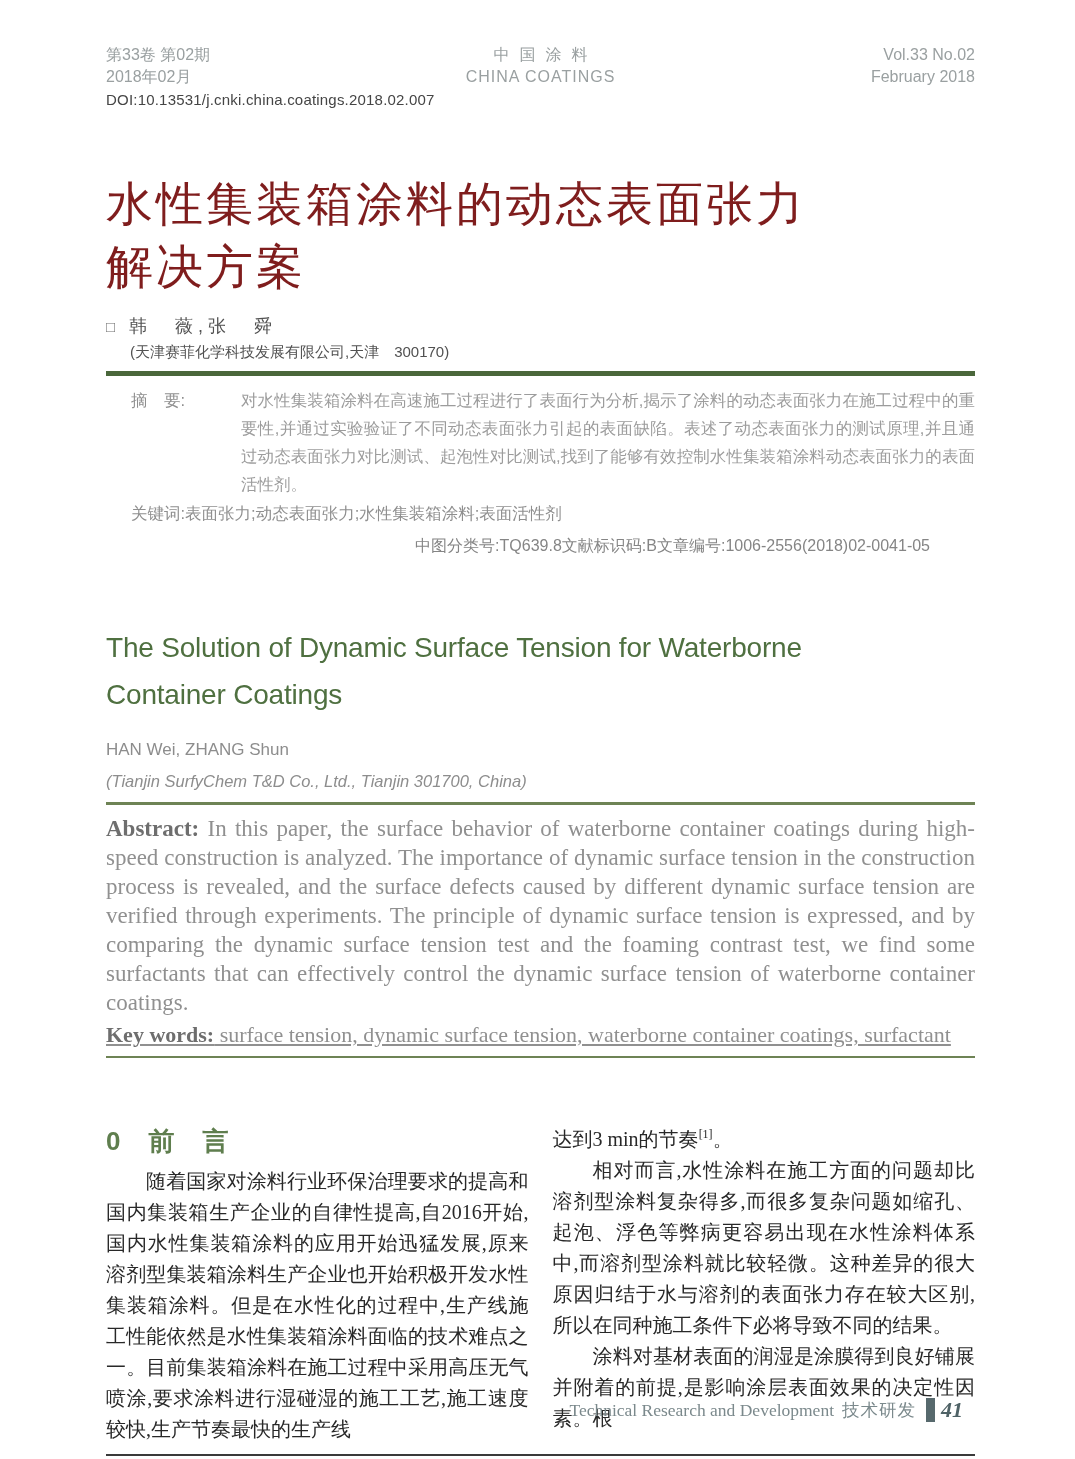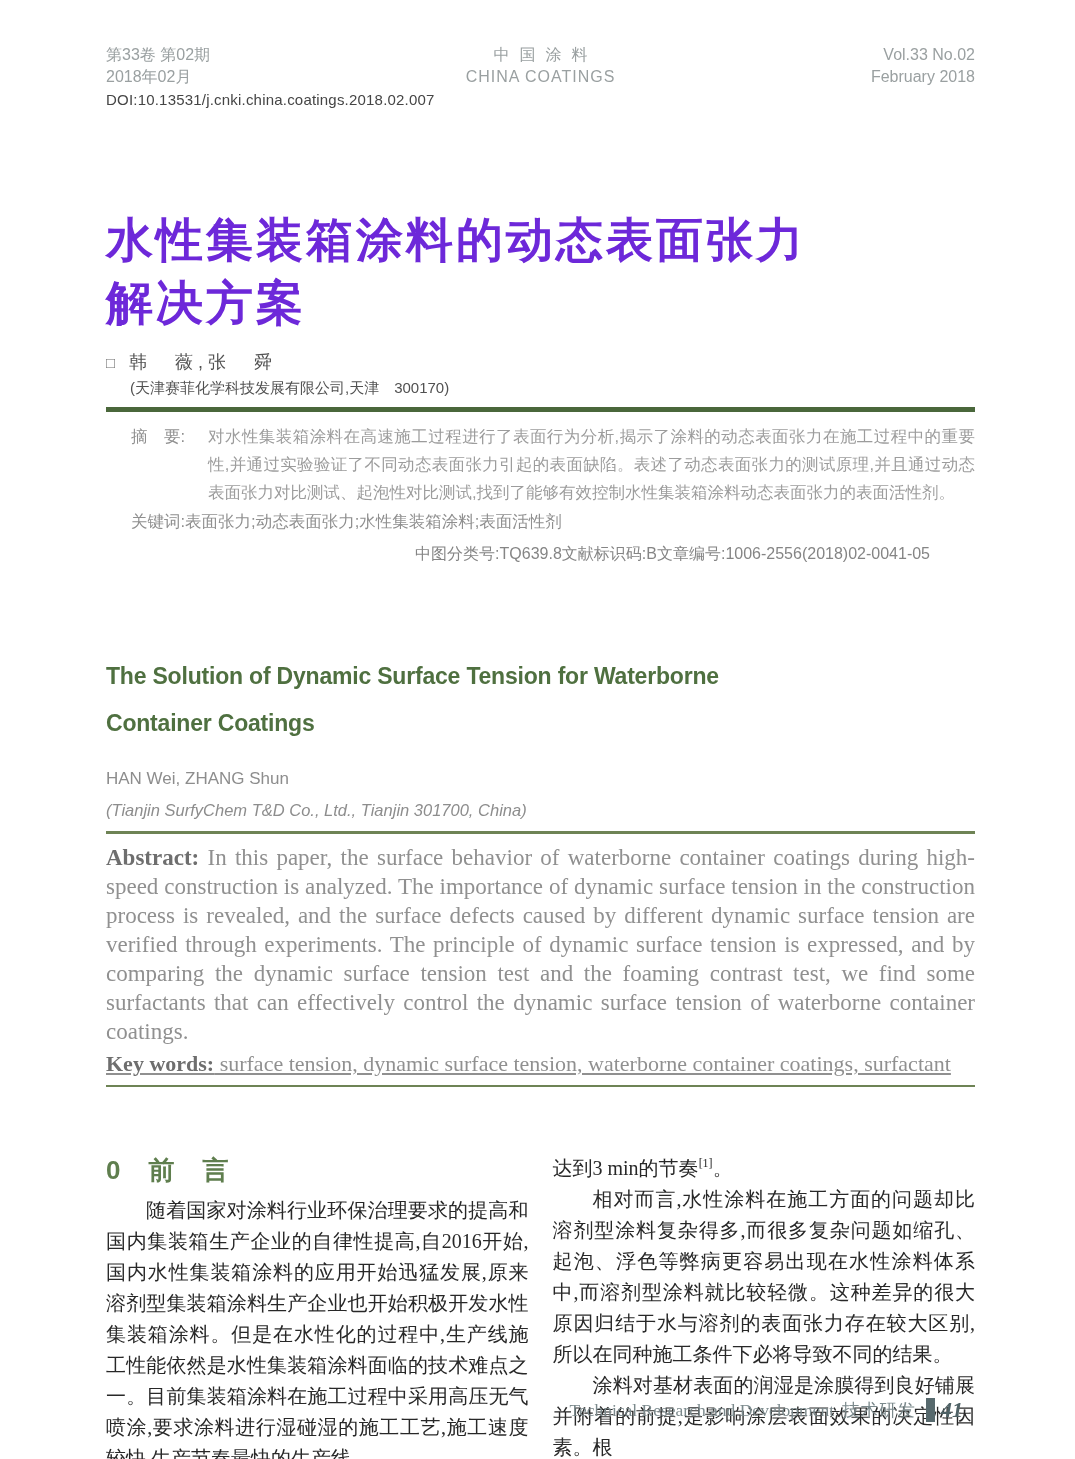--- a/index.html
+++ b/index.html
@@ -13,36 +13,36 @@
   
   .jheader{display:flex;justify-content:space-between;color:#9aa0a1;font-size:16px;line-height:22px;}
   .jh-left{text-align:left;}
   .jh-center{text-align:center;}
   .jh-right{text-align:right;}
   .jname-cn{letter-spacing:10px;text-indent:10px;}
   .jname-en{letter-spacing:1px;}
   .doi{margin-top:3px;color:#454545;font-size:15px;letter-spacing:.2px;}
 
   
-  .title-cn{margin-top:100px;color:#6d28d9;font-size:47px;line-height:63px;font-weight:bold;letter-spacing:3px;}
+  .title-cn{margin-top:64px;color:#7f1d1d;font-size:47px;line-height:63px;font-weight:normal;letter-spacing:3px;}
   .authors-row{margin-top:16px;color:#515151;font-size:18px;display:flex;align-items:center;}
   .author-marker{color:#6f6f6f;margin-right:14px;font-size:15px;}
   .authors-cn{letter-spacing:5px;}
   .affil-cn{margin-top:5px;padding-left:24px;color:#515151;font-size:15px;}
   .rule-thick{margin-top:9px;height:5px;background:#4a673b;}
 
   
-  .abs-cn{margin-top:10px;padding-left:25px;display:flex;color:#9c9c9c;font-size:16.5px;line-height:28px;}
+  .abs-cn{margin-top:10px;padding-left:25px;display:flex;color:#9c9c9c;font-size:16.5px;line-height:28px;gap:44px;}
   .abs-cn .lbl{flex:0 0 66px;color:#8f8f8f;}
-  .abs-cn .txt{flex:1;text-align:justify;margin-left:11px;}
+  .abs-cn .txt{flex:1;text-align:justify;}
   .kw-cn{padding-left:25px;color:#8f8f8f;font-size:16.5px;line-height:28px;margin-top:1px;}
   .meta-row{margin-top:9px;padding:0 45px 0 25px;display:flex;justify-content:flex-end;color:#858585;font-size:16px;}
 
   
-  .title-en{margin-top:88px;color:#4f7040;font-size:23px;line-height:47px;font-weight:bold;letter-spacing:-.2px;}
+  .title-en{margin-top:67px;color:#4f7040;font-size:28px;line-height:47px;font-weight:normal;letter-spacing:-.2px;}
   .authors-en{margin-top:22px;color:#8d8d8d;font-size:17px;}
   .affil-en{margin-top:12px;color:#8d8d8d;font-size:16.5px;font-style:italic;font-family:Liberation Sans, sans-serif;}
   .rule-thin{margin-top:11px;height:3px;background:#6e8355;}
   .abs-en{margin-top:9px;color:#909090;font-size:23px;line-height:29px;text-align:justify;font-family:"Liberation Serif",serif;}
   .abs-en .lbl,.kw-en .lbl{font-weight:bold;color:#6e6e6e;}
   .kw-en{margin-top:3px;color:#909090;font-size:22px;line-height:29px;font-family:"Liberation Serif",serif;text-decoration:underline;}
   .rule-thin2{margin-top:7px;height:2px;background:#6e8355;}
 
   
   .columns{margin-top:66px;display:flex;gap:24px;}

